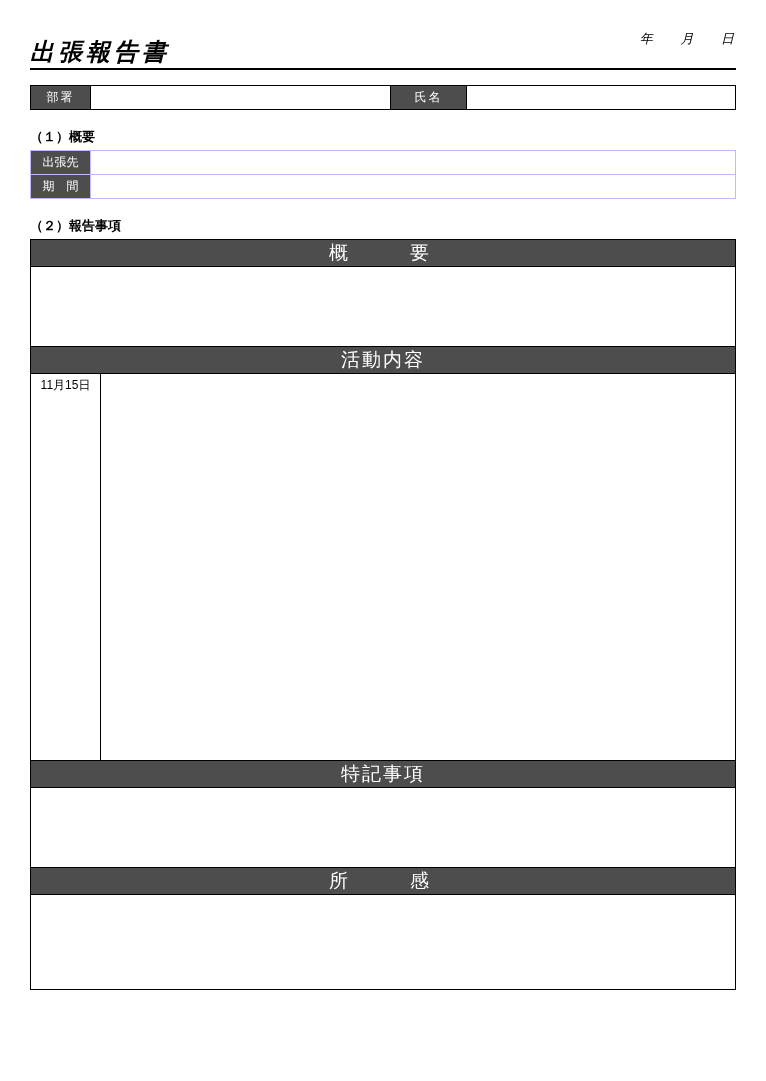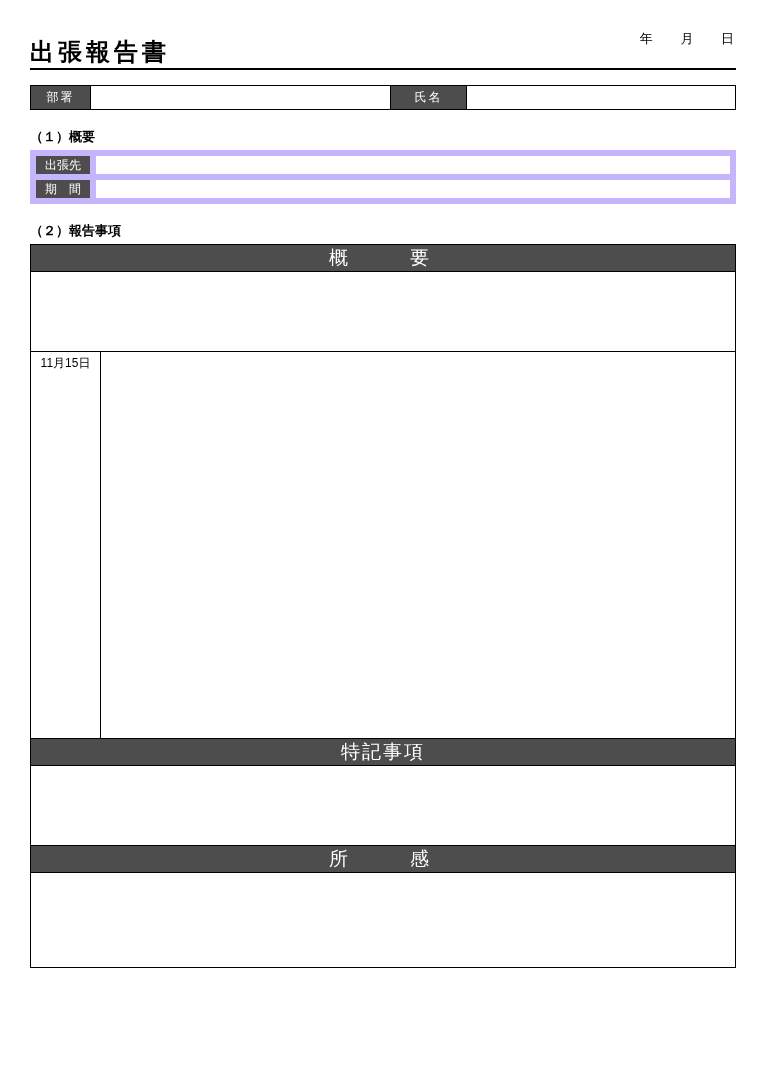--- a/index.html
+++ b/index.html
@@ -7,20 +7,21 @@
       font-family: "MS Gothic", "Hiragino Kaku Gothic Pro", sans-serif;
       background: #fff;
       padding: 30px;
       width: 766px;
     }
     .header-row {
       display: flex;
       align-items: flex-end;
       border-bottom: 2px solid #000;
       margin-bottom: 15px;
+      font-style: italic;
     }
     .title {
       font-size: 24px;
       font-weight: bold;
       letter-spacing: 4px;
       flex: 1;
     }
     .date-row {
       font-size: 13px;
       padding-bottom: 20px;
@@ -45,21 +46,21 @@
     .info-table .name-label { width: 76px; }
     .info-table .name-val { }
 
     .section-label {
       font-size: 13px;
       margin-bottom: 4px;
       font-weight: bold;
     }
 
     .overview-table { border: 1px solid #000; margin-bottom: 18px; }
-    .overview-table td { border: 6px solid #c4b5fd; }
+    .overview-table td { border: 1px solid #c4b5fd; }
     .ov-label {
       background: #4d4d4d;
       color: #fff;
       text-align: center;
       font-size: 12px;
       width: 60px;
       vertical-align: middle;
     }
     .ov-row-sm td { height: 24px; }
     .ov-row-lg td { height: 80px; }
@@ -128,20 +129,23 @@
 
 <table class="report-table">
   <tbody>
       <tr>
         <td colspan="2" class="band-header">概　　要</td>
       </tr>
   <tr>
         <td colspan="2" class="content-block"></td>
       </tr>
 
+  <tr>
+        <td colspan="2" class="band-header band-header-tight">活動内容</td>
+      </tr>
   <tr class="activity-row">
     <td class="date-col">11月15日</td>
     <td></td>
   </tr>
 
   <tr>
         <td colspan="2" class="band-header band-header-tight">特記事項</td>
       </tr>
   <tr>
         <td colspan="2" class="content-block"></td>

